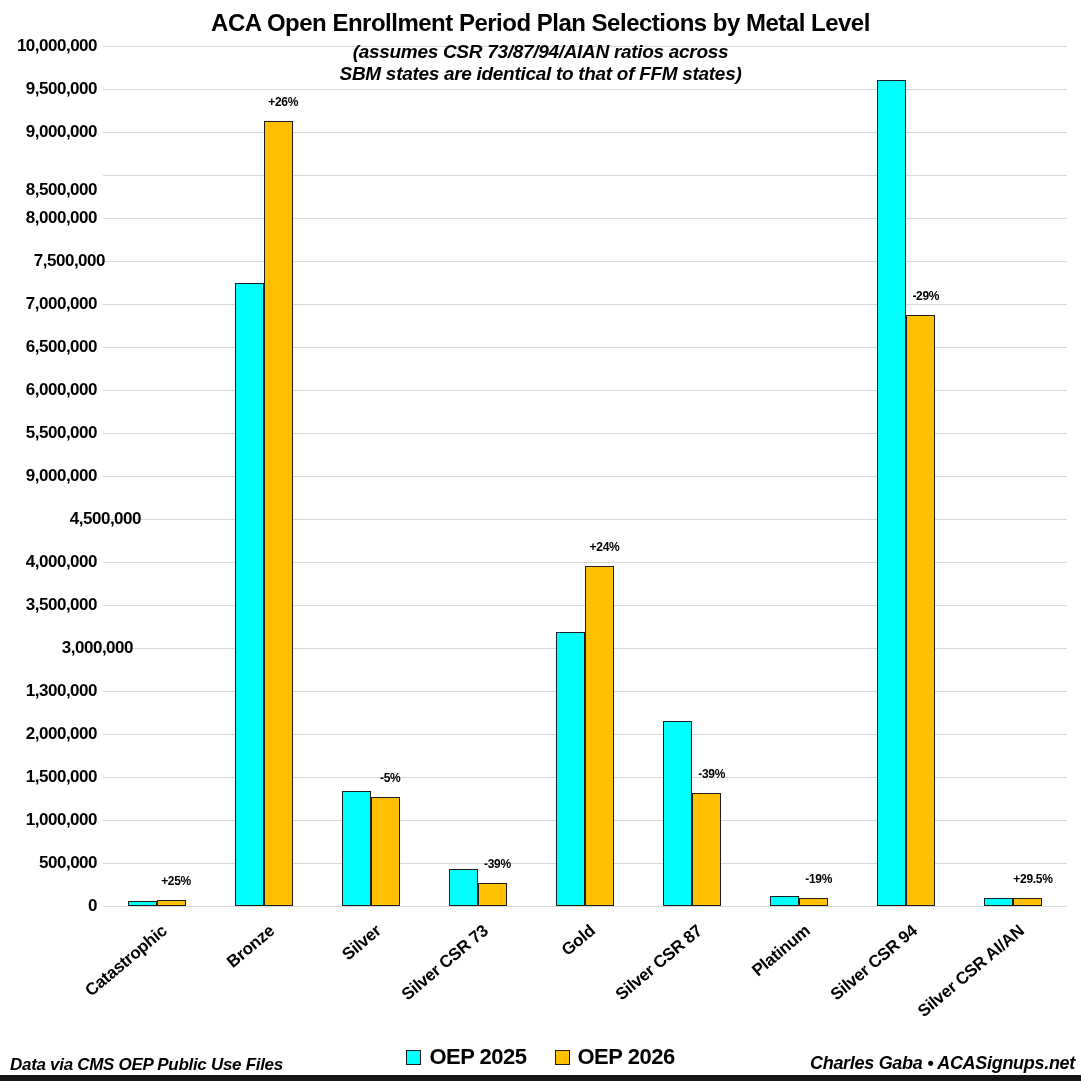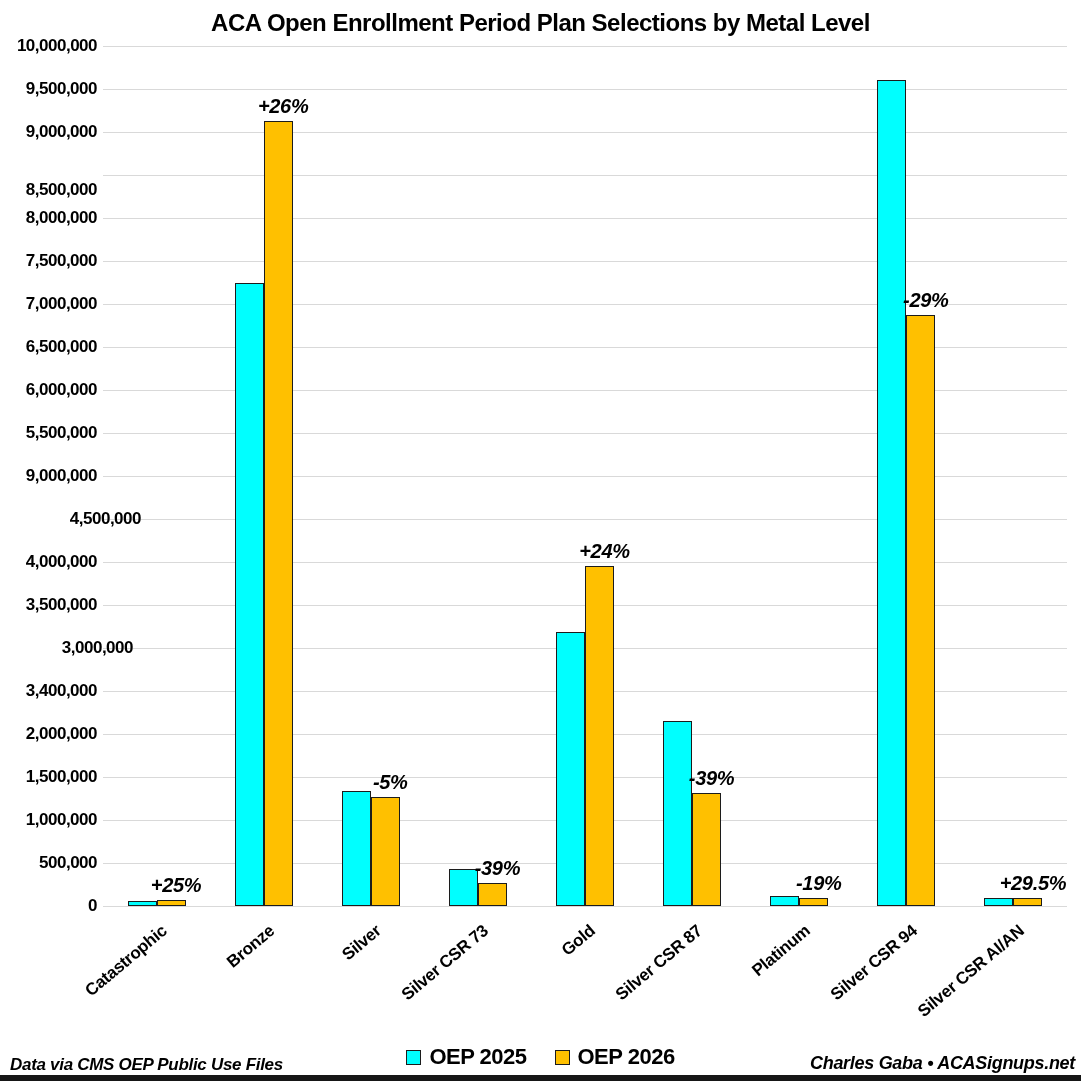--- a/index.html
+++ b/index.html
@@ -57,23 +57,22 @@
     z-index: 2;
   }
   .bar {
     position: absolute;
     box-sizing: border-box;
     border: 1.5px solid #1c1c1c;
     z-index: 3;
   }
   .pct {
     position: absolute;
-    font-size: 20px;
-    font-weight: bold;
-    font-style: italic;
+    font-size: 12px;
+    font-weight: bold;
     letter-spacing: -0.3px;
     white-space: nowrap;
     transform: translateX(-50%);
     z-index: 4;
   }
   .xanchor {
     position: absolute;
     width: 0;
     height: 0;
     z-index: 2;
@@ -142,20 +141,24 @@
     height: 6px;
     background: #161616;
     z-index: 5;
   }
 </style>
 </head>
 <body>
 
 <div id="canvas">
   <div class="title">ACA Open Enrollment Period Plan Selections by Metal Level</div>
+  <div class="subtitle">
+    <div>(assumes CSR 73/87/94/AIAN ratios across</div>
+    <div>SBM states are identical to that of FFM states)</div>
+  </div>
 
   <div id="gridlines">
       <div class="gridline" style="left: 103px; width: 964px; top: 906px; background: rgb(217, 217, 217);"></div>
       <div class="gridline" style="left: 103px; width: 964px; top: 863px; background: rgb(217, 217, 217);"></div>
       <div class="gridline" style="left: 103px; width: 964px; top: 820px; background: rgb(217, 217, 217);"></div>
       <div class="gridline" style="left: 103px; width: 964px; top: 777px; background: rgb(217, 217, 217);"></div>
       <div class="gridline" style="left: 103px; width: 964px; top: 734px; background: rgb(217, 217, 217);"></div>
       <div class="gridline" style="left: 103px; width: 964px; top: 691px; background: rgb(217, 217, 217);"></div>
       <div class="gridline" style="left: 103px; width: 964px; top: 648px; background: rgb(217, 217, 217);"></div>
       <div class="gridline" style="left: 103px; width: 964px; top: 605px; background: rgb(217, 217, 217);"></div>
@@ -172,31 +175,31 @@
       <div class="gridline" style="left: 103px; width: 964px; top: 132px; background: rgb(217, 217, 217);"></div>
       <div class="gridline" style="left: 103px; width: 964px; top: 89px; background: rgb(217, 217, 217);"></div>
       <div class="gridline" style="left: 103px; width: 964px; top: 46px; background: rgb(217, 217, 217);"></div>
     </div>
   <div id="y-axis">
       <div class="ylabel" style="top: 896px;">0</div>
       <div class="ylabel" style="top: 853px;">500,000</div>
       <div class="ylabel" style="top: 810px;">1,000,000</div>
       <div class="ylabel" style="top: 767px;">1,500,000</div>
       <div class="ylabel" style="top: 724px;">2,000,000</div>
-      <div class="ylabel" style="top: 681px;">3,400,000</div>
+      <div class="ylabel" style="top: 681px;">1,300,000</div>
       <div class="ylabel" style="top: 638px; padding-left: 36px;">3,000,000</div>
       <div class="ylabel" style="top: 595px;">3,500,000</div>
       <div class="ylabel" style="top: 552px;">4,000,000</div>
       <div class="ylabel" style="top: 509px; padding-left: 44px;">4,500,000</div>
       <div class="ylabel" style="top: 466px;">9,000,000</div>
       <div class="ylabel" style="top: 423px;">5,500,000</div>
       <div class="ylabel" style="top: 380px;">6,000,000</div>
       <div class="ylabel" style="top: 337px;">6,500,000</div>
       <div class="ylabel" style="top: 294px;">7,000,000</div>
-      <div class="ylabel" style="top: 251px;">7,500,000</div>
+      <div class="ylabel" style="top: 251px; padding-left: 8px;">7,500,000</div>
       <div class="ylabel" style="top: 208px;">8,000,000</div>
       <div class="ylabel" style="top: 180px;">8,500,000</div>
       <div class="ylabel" style="top: 122px;">9,000,000</div>
       <div class="ylabel" style="top: 79px;">9,500,000</div>
       <div class="ylabel" style="top: 36px;">10,000,000</div>
     </div>
   <div id="plot-area">
       <div class="bar" style="left: 127.556px; width: 29px; top: 900.84px; height: 5.16px; background: rgb(0, 255, 255); border-color: rgb(28, 28, 28);"></div>
       <div class="bar" style="left: 156.556px; width: 29px; top: 899.55px; height: 6.45px; background: rgb(255, 192, 0); border-color: rgb(28, 28, 28);"></div>
       <div class="bar" style="left: 234.667px; width: 29px; top: 282.5px; height: 623.5px; background: rgb(0, 255, 255); border-color: rgb(28, 28, 28);"></div>

